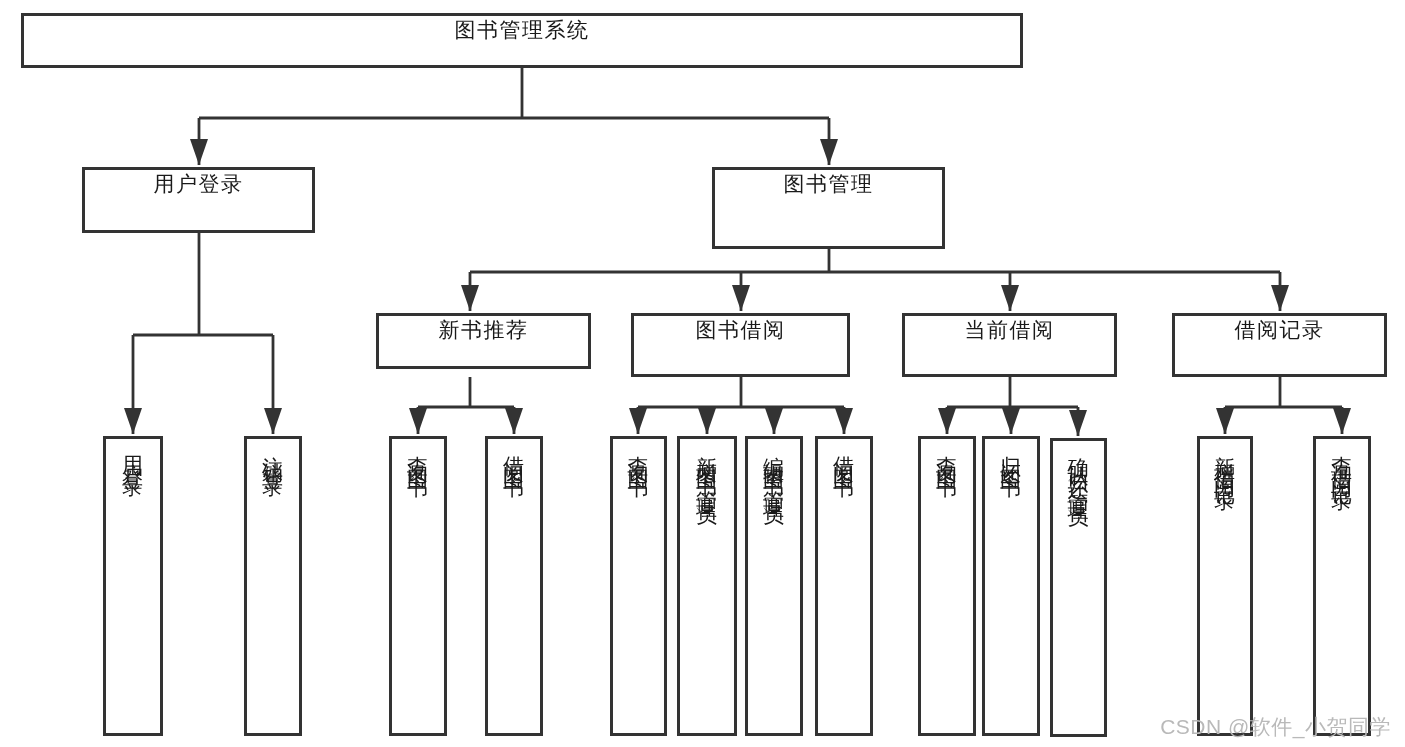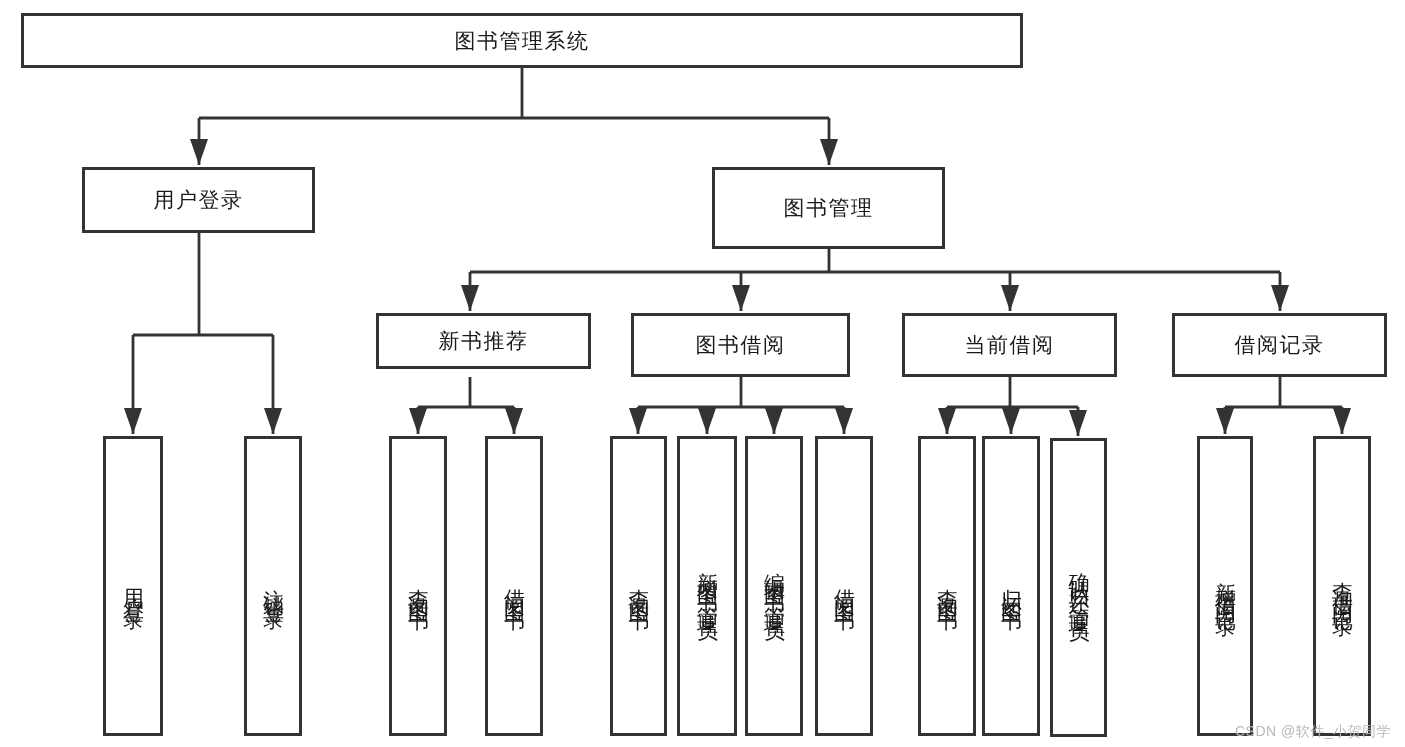--- a/index.html
+++ b/index.html
@@ -10,41 +10,40 @@
     font-family:"Liberation Sans","DejaVu Sans",sans-serif;
     overflow:hidden;
   }
   #edges{position:absolute;left:0;top:0;width:1405px;height:747px;}
   #edges line{stroke:#333333;stroke-width:2.8;}
   .node{
     position:absolute;
     box-sizing:border-box;
     border:3px solid #333333;
     background:#ffffff;
-    display:flex;align-items:center;justify-content:center;
+    display:flex;align-items:flex-start;justify-content:center;
     color:#1a1a1a;
-    font-family:Liberation Serif, serif;
   }
   .node.h .lbl{
     font-size:21px;
     letter-spacing:1.5px;
     white-space:nowrap;
   }
   .node.v .lbl{
     writing-mode:vertical-rl;
     text-orientation:mixed;
     font-size:21px;
     letter-spacing:7px;
     line-height:1;
     white-space:nowrap;
   }
   #watermark{
     position:absolute;
     right:14px;bottom:6px;
-    font-size:14px;
+    font-size:21px;
     color:#b9b9b9;
     letter-spacing:0.5px;
     white-space:nowrap;
   }
 </style>
 </head>
 <body>
 
 <div id="canvas">
 

